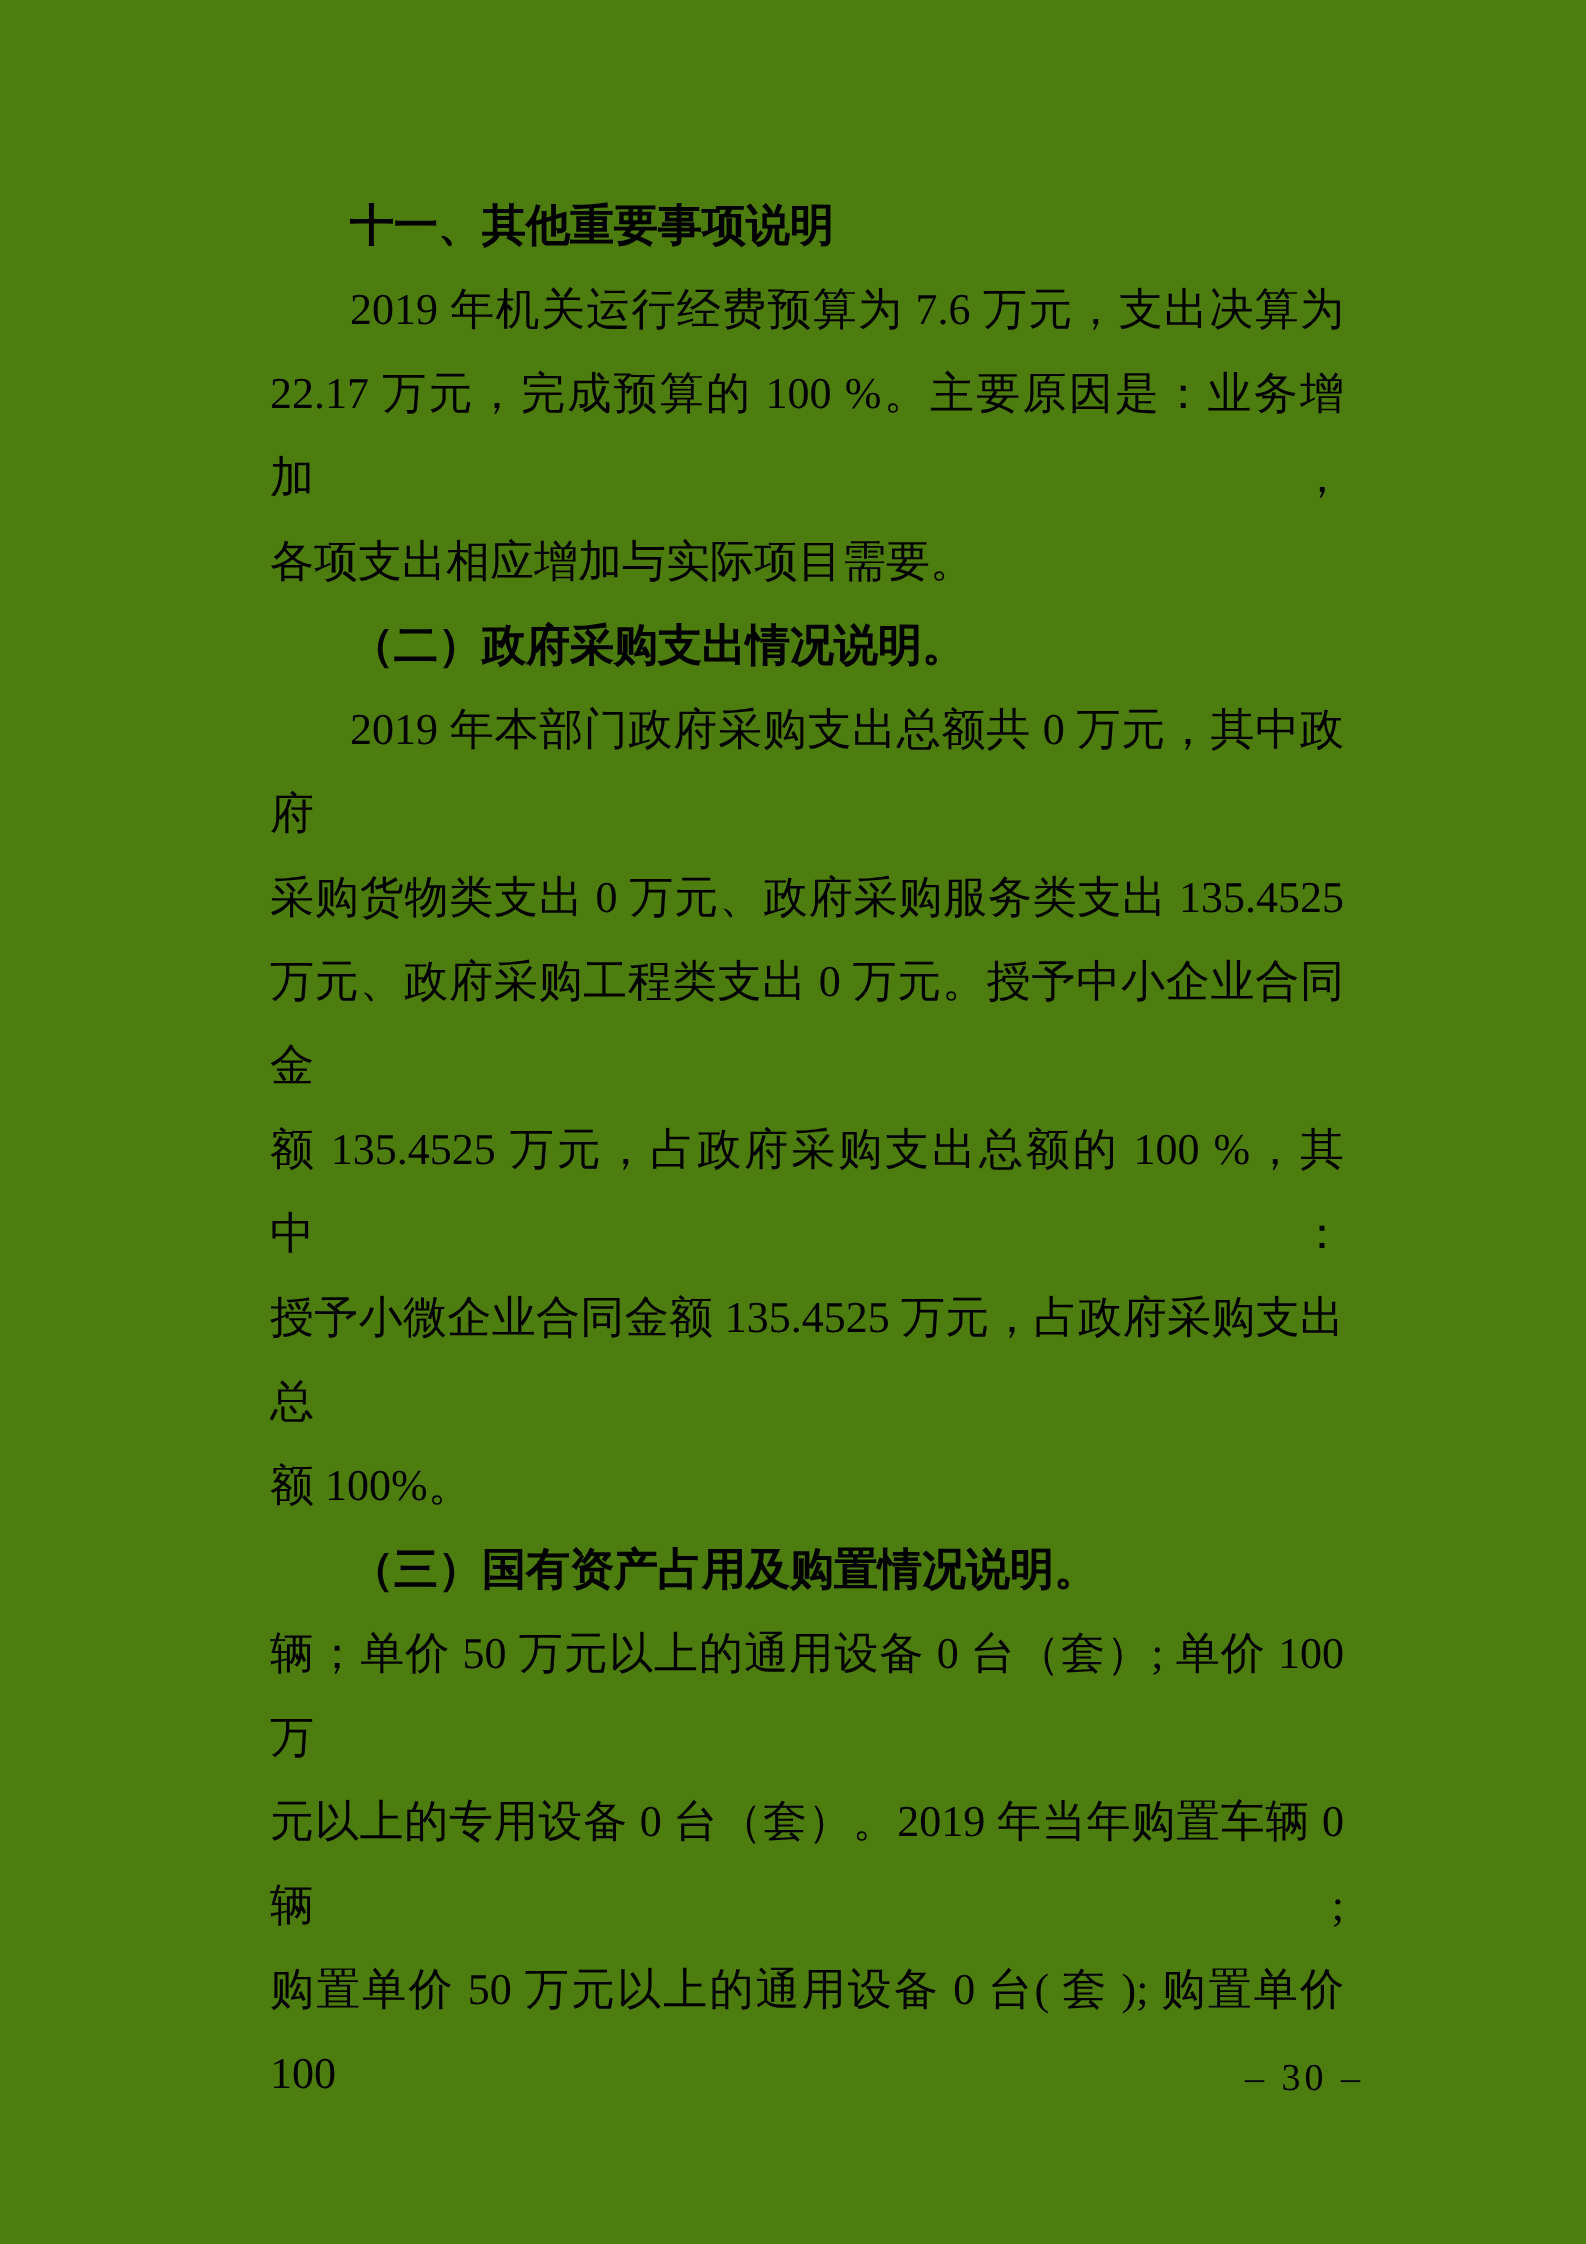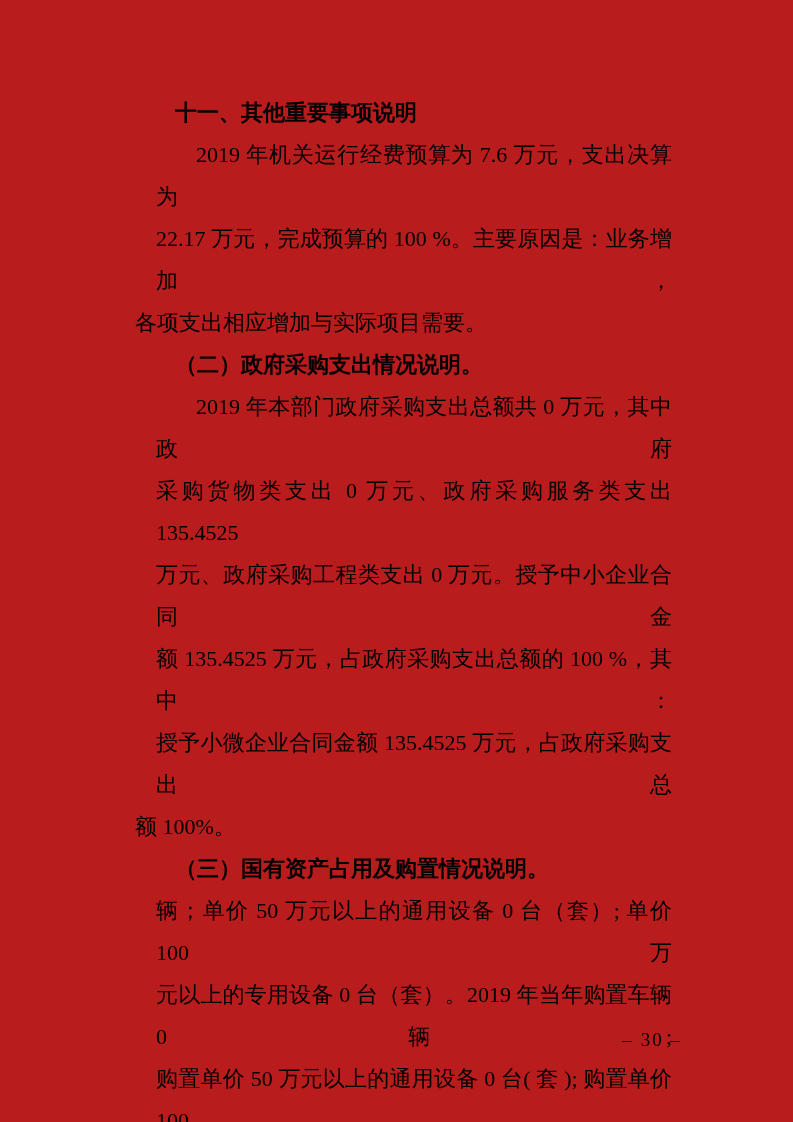--- a/index.html
+++ b/index.html
@@ -2,41 +2,40 @@
 <html><head>
 <meta charset="utf-8">
 <style>
   * { margin: 0; padding: 0; box-sizing: border-box; }
   html, body { background: #888; }
   .page {
     position: relative;
     width: 793px;
     height: 1122px;
     margin: 0 auto;
-    background: #b91c1c;
+    background: #4d7c0f;
     color: #000000;
     font-family: "Liberation Serif", "DejaVu Serif", serif;
     overflow: hidden;
   }
   .content {
     position: absolute;
     left: 135px;
     top: 92px;
     width: 537px;
   }
   .line {
     font-size: 22px;
     line-height: 42px;
     font-weight: normal;
     text-align: left;
   }
   .just {
     text-align: justify;
     text-align-last: justify;
-    margin-left: 21px;
   }
   .indent {
     text-indent: 40px;
   }
   .h-main {
     font-family: "Liberation Sans", "DejaVu Sans", sans-serif;
     font-weight: bold;
     font-size: 22px;
     line-height: 42px;
   }

